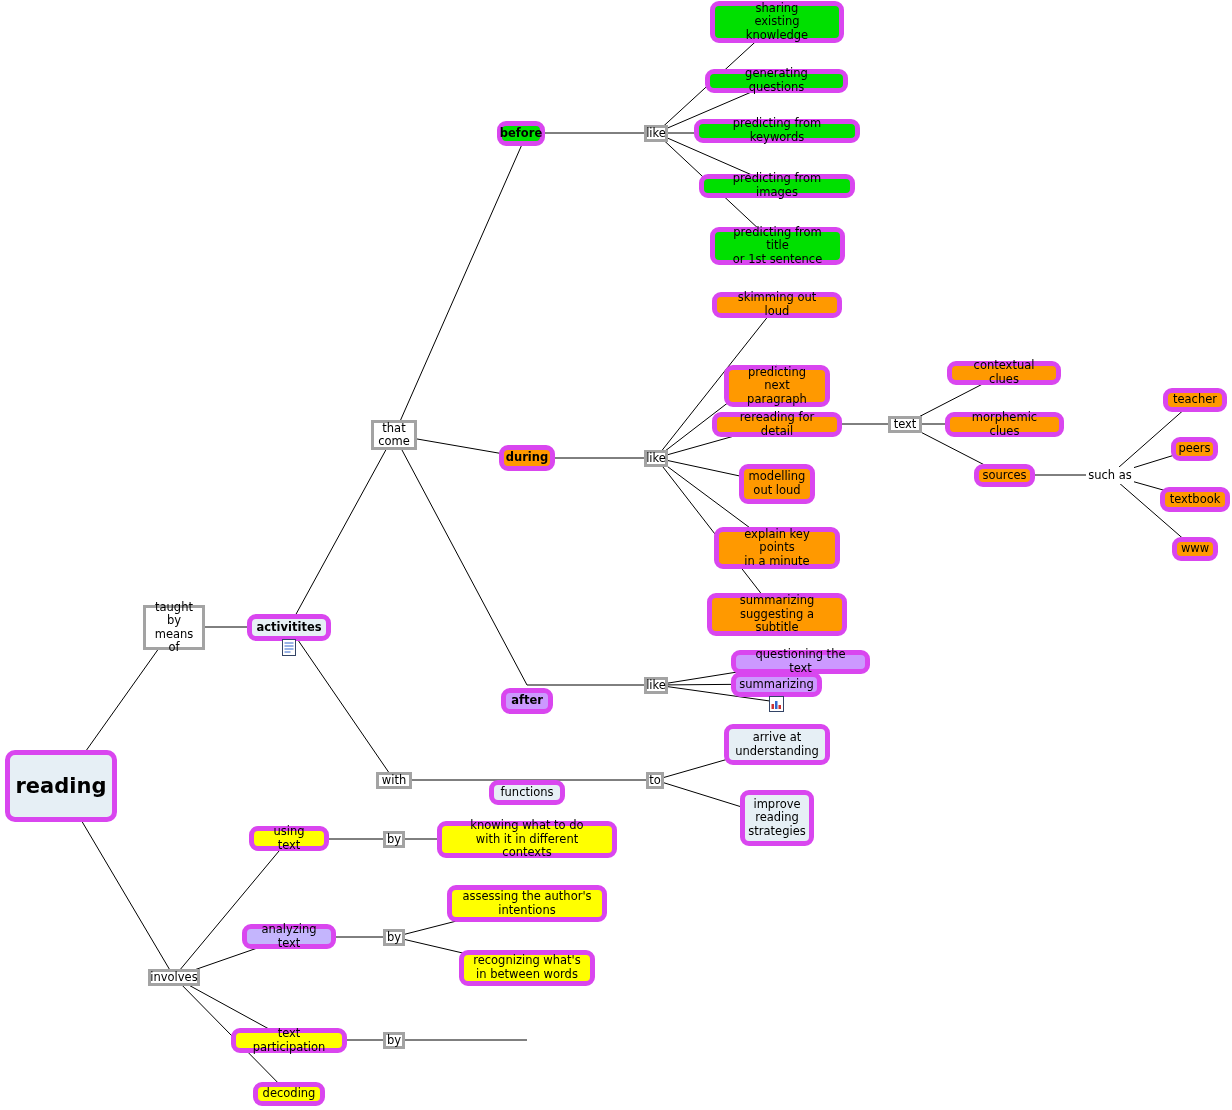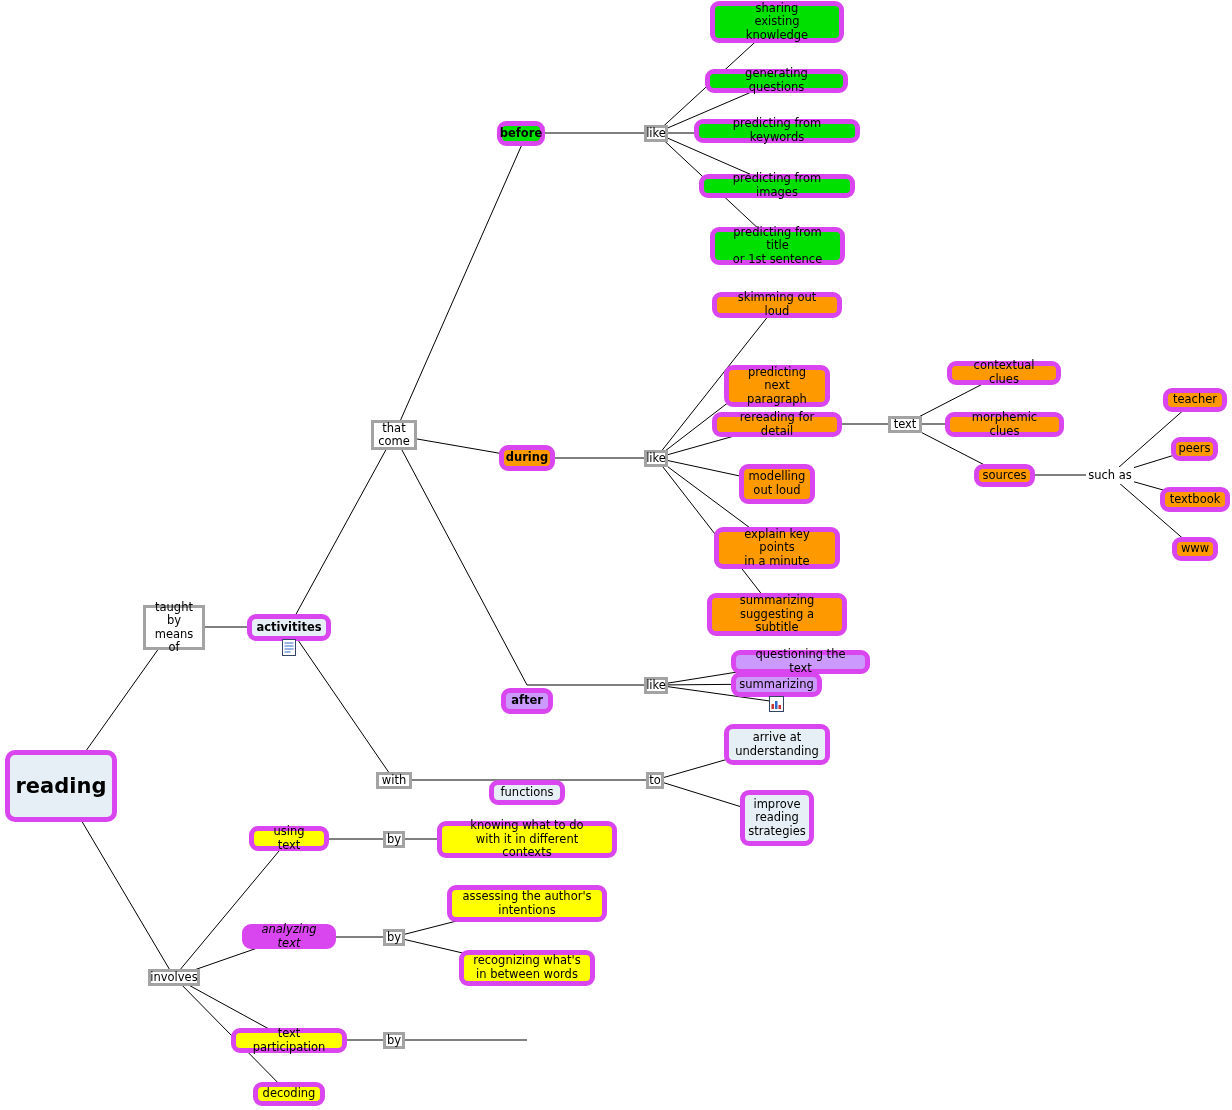--- a/index.html
+++ b/index.html
@@ -152,21 +152,21 @@
   <div class="node" style="left: 489px; top: 768px; width: 76px; height: 25px; background: rgb(230, 239, 245); margin-top: 12px;">functions</div>
   <div class="node" style="left: 724px; top: 724px; width: 106px; height: 41px; background: rgb(230, 239, 245);">arrive at
 understanding</div>
   <div class="node" style="left: 740px; top: 790px; width: 74px; height: 56px; background: rgb(230, 239, 245);">improve
 reading
 strategies</div>
 
   <div class="node" style="left: 249px; top: 826px; width: 80px; height: 25px; background: rgb(255, 255, 0);">using text</div>
   <div class="node" style="left: 437px; top: 821px; width: 180px; height: 37px; background: rgb(255, 255, 0);">knowing what to do
 with it in different contexts</div>
-  <div class="node" style="left: 242px; top: 924px; width: 94px; height: 25px; background: #d946ef; font-style: italic;">analyzing text</div>
+  <div class="node" style="left: 242px; top: 924px; width: 94px; height: 25px; background: #c4b5fd;">analyzing text</div>
   <div class="node" style="left: 447px; top: 885px; width: 160px; height: 37px; background: rgb(255, 255, 0);">assessing the author's
 intentions</div>
   <div class="node" style="left: 459px; top: 950px; width: 136px; height: 36px; background: rgb(255, 255, 0);">recognizing what's
 in between words</div>
   <div class="node" style="left: 231px; top: 1028px; width: 116px; height: 25px; background: rgb(255, 255, 0);">text participation</div>
   <div class="node" style="left: 253px; top: 1082px; width: 72px; height: 24px; background: rgb(255, 255, 0);">decoding</div>
 
   <div class="res-icon" style="left:282px;top:639px">
     <svg width="14" height="17" viewBox="0 0 14 17">
       <rect x="0.5" y="0.5" width="13" height="16" fill="#ffffff" stroke="#334466"></rect>

